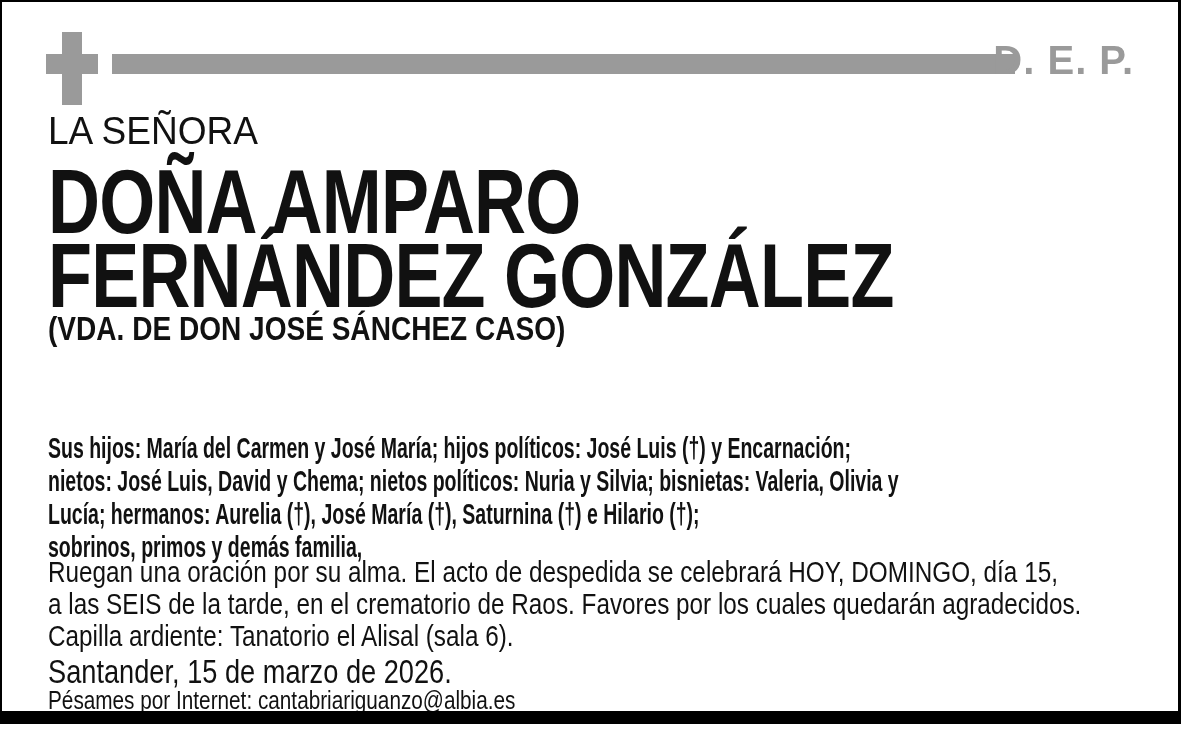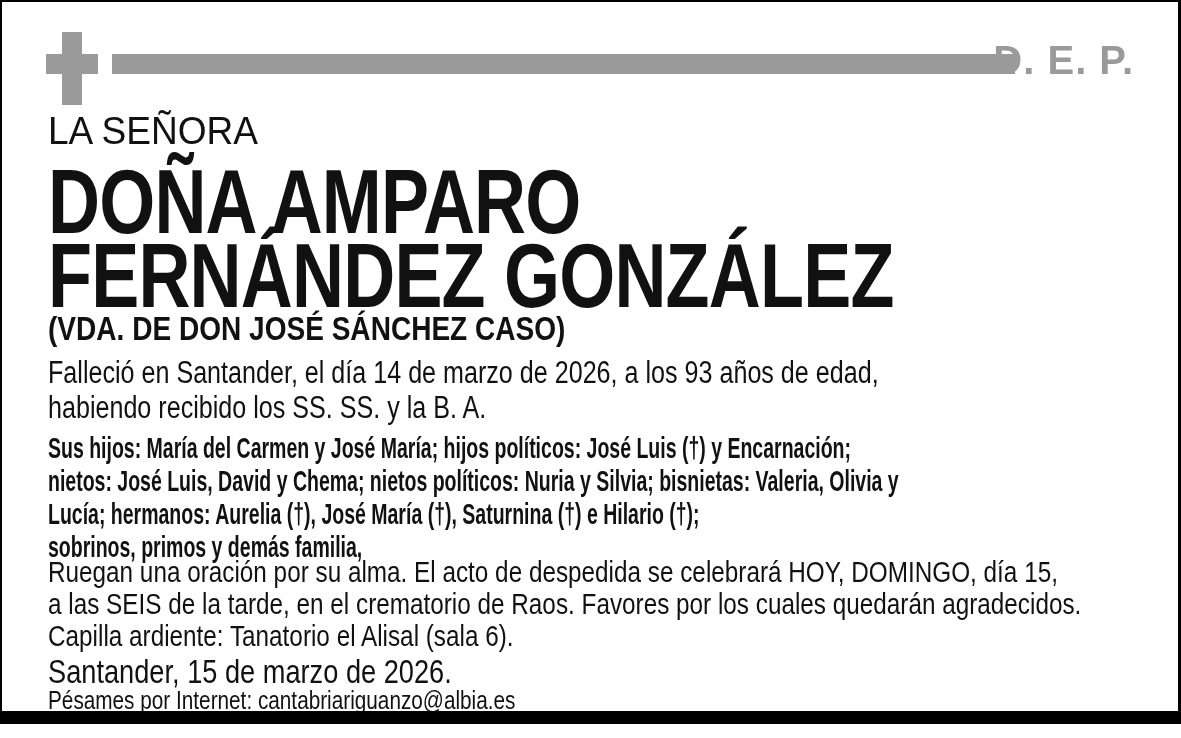--- a/index.html
+++ b/index.html
@@ -54,24 +54,20 @@
   <div class="abs hbar"></div>
   <div class="abs dep">D. E. P.</div>
 
   <div class="abs honorific line">LA SEÑORA</div>
 
   <div class="abs title title1 line">DOÑA AMPARO</div>
   <div class="abs title title2 line">FERNÁNDEZ GONZÁLEZ</div>
 
   <div class="abs widow line">(VDA. DE DON JOSÉ SÁNCHEZ CASO)</div>
 
-  <div class="abs para death">
-    <div class="line">Falleció en Santander, el día 14 de marzo de 2026, a los 93 años de edad,</div>
-    <div class="line">habiendo recibido los SS. SS. y la B. A.</div>
-  </div>
 
   <div class="abs para family">
     <div class="line">Sus hijos: María del Carmen y José María; hijos políticos: José Luis (†) y Encarnación;</div>
     <div class="line">nietos: José Luis, David y Chema; nietos políticos: Nuria y Silvia; bisnietas: Valeria, Olivia y</div>
     <div class="line">Lucía; hermanos: Aurelia (†), José María (†), Saturnina (†) e Hilario (†);</div>
     <div class="line">sobrinos, primos y demás familia,</div>
   </div>
 
   <div class="abs para request">
     <div class="line">Ruegan una oración por su alma. El acto de despedida se celebrará HOY, DOMINGO, día 15,</div>

